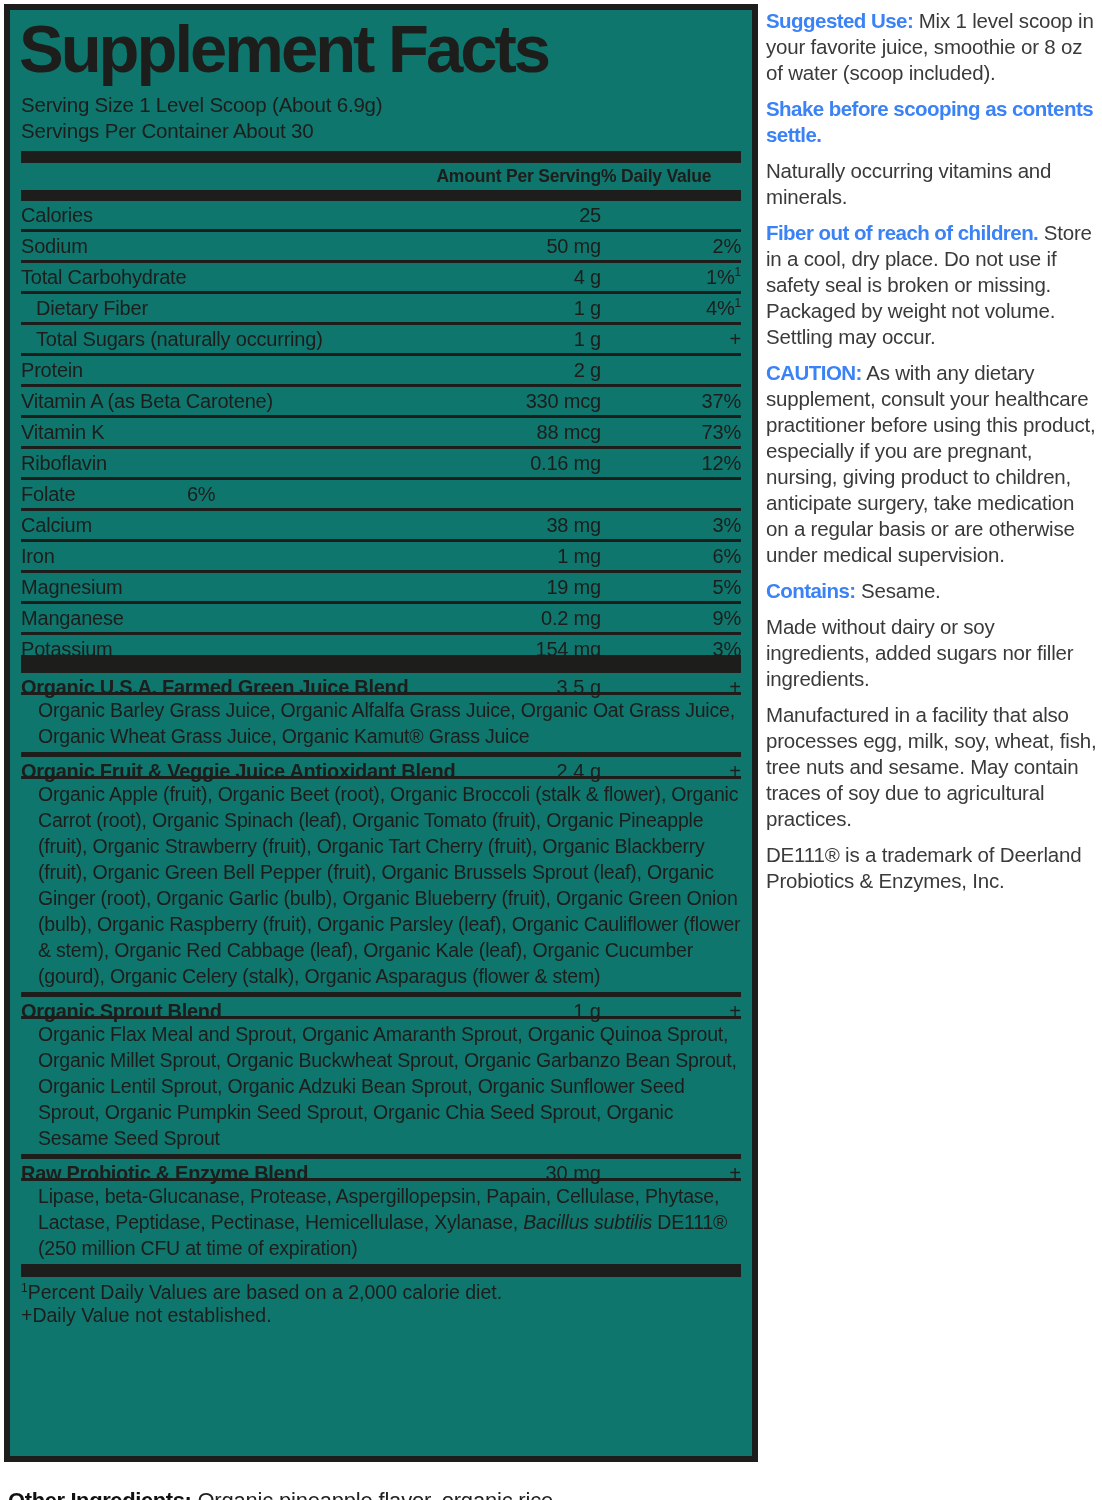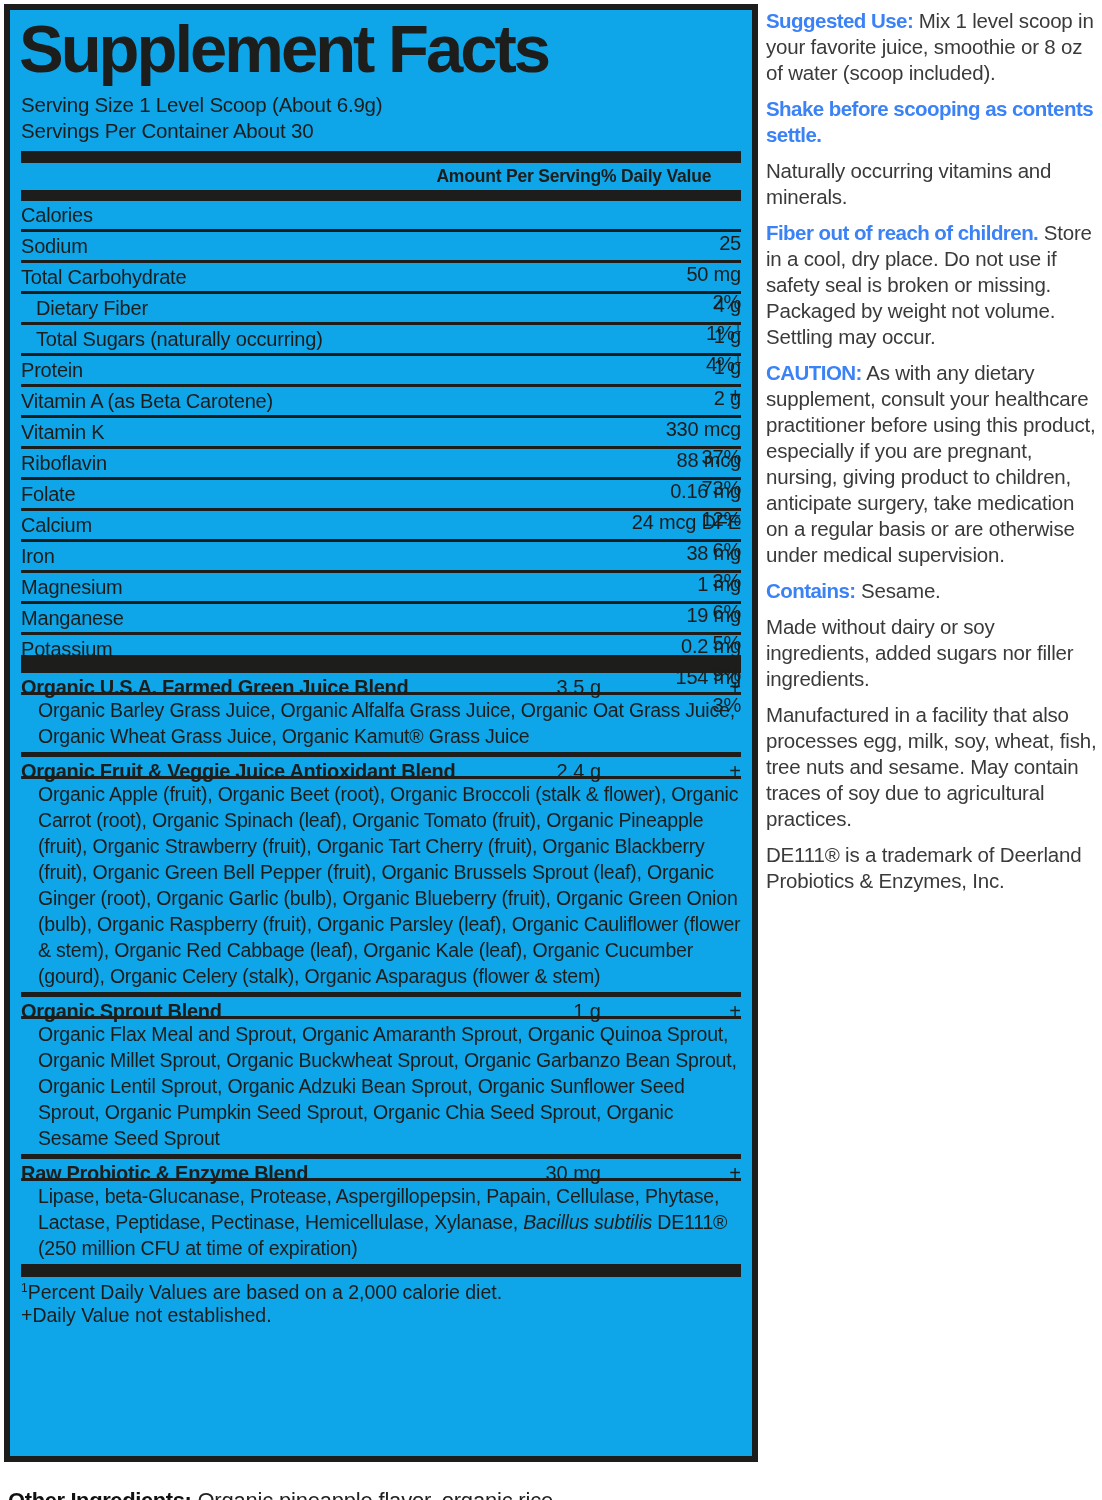--- a/index.html
+++ b/index.html
@@ -3,38 +3,38 @@
 <meta charset="utf-8">
 <style>
   :root { --ink:#1d1d1b; --side:#3a3a3a; }
   * { box-sizing:border-box; }
   html,body { margin:0; padding:0; background:#fff; }
   .page { position:relative; width:1102px; height:1500px; background:#fff;
           font-family:"Liberation Sans", sans-serif; color:var(--ink); overflow:hidden; }
 
   
   .facts-box { position:absolute; left:4px; top:4px; width:754px; min-height:1458px;
-               border:6px solid var(--ink); padding:0 11px; background:#0ea5e9; }
+               border:6px solid var(--ink); padding:0 11px; background:#0f766e; }
   .title { margin:2px 0 6px -2px; font-size:67px; line-height:74px; font-weight:bold;
            letter-spacing:-3px; white-space:nowrap; }
   .serving p { margin:0; font-size:20.5px; line-height:26px; letter-spacing:-0.2px; }
 
   .bar { background:var(--ink); }
   .bar-a { height:12px; margin-top:7px; }
   .bar-b { height:11px; }
   .bar-c { height:18px; }
   .bar-d { height:13px; }
 
   .hdr-row { display:flex; align-items:flex-end; font-weight:bold; font-size:17.5px;
              height:27px; padding-bottom:3px; letter-spacing:-0.2px; }
   .hdr-sp { flex:1; }
   .hdr-dv { flex:0 0 140px; }
 
   .row { display:flex; height:31px; line-height:28px; font-size:20px;
-         border-bottom:3px solid var(--ink); letter-spacing:-0.2px;flex-direction:column; }
+         border-bottom:3px solid var(--ink); letter-spacing:-0.2px; }
   #nutrient-rows .row:last-child { border-bottom:none; height:20px; }
   .rl { flex:0 1 auto; white-space:nowrap; }
   .row.indent .rl { padding-left:15px; }
   .ra { flex:1; text-align:right; white-space:nowrap; }
   .rd { flex:0 0 140px; text-align:right; white-space:nowrap; }
   sup { font-size:12px; line-height:0; }
 
   .blend-hd { display:flex; height:22px; line-height:29px; font-size:20px;
               border-bottom:3px solid var(--ink); }
   .bn { flex:0 1 auto; font-weight:bold; letter-spacing:-0.3px; white-space:nowrap; }
@@ -131,21 +131,20 @@
   </div>
 
   <div class="row">
     <span class="rl">Riboflavin</span>
     <span class="ra">0.16 mg</span>
     <span class="rd"><span class="rdv">12%</span><sup class="rsup"></sup></span>
   </div>
 
   <div class="row">
     <span class="rl">Folate</span>
-    <span class="ra">24 mcg DFE</span>
     <span class="rd"><span class="rdv">6%</span><sup class="rsup"></sup></span>
   </div>
 
   <div class="row">
     <span class="rl">Calcium</span>
     <span class="ra">38 mg</span>
     <span class="rd"><span class="rdv">3%</span><sup class="rsup"></sup></span>
   </div>
 
   <div class="row">

